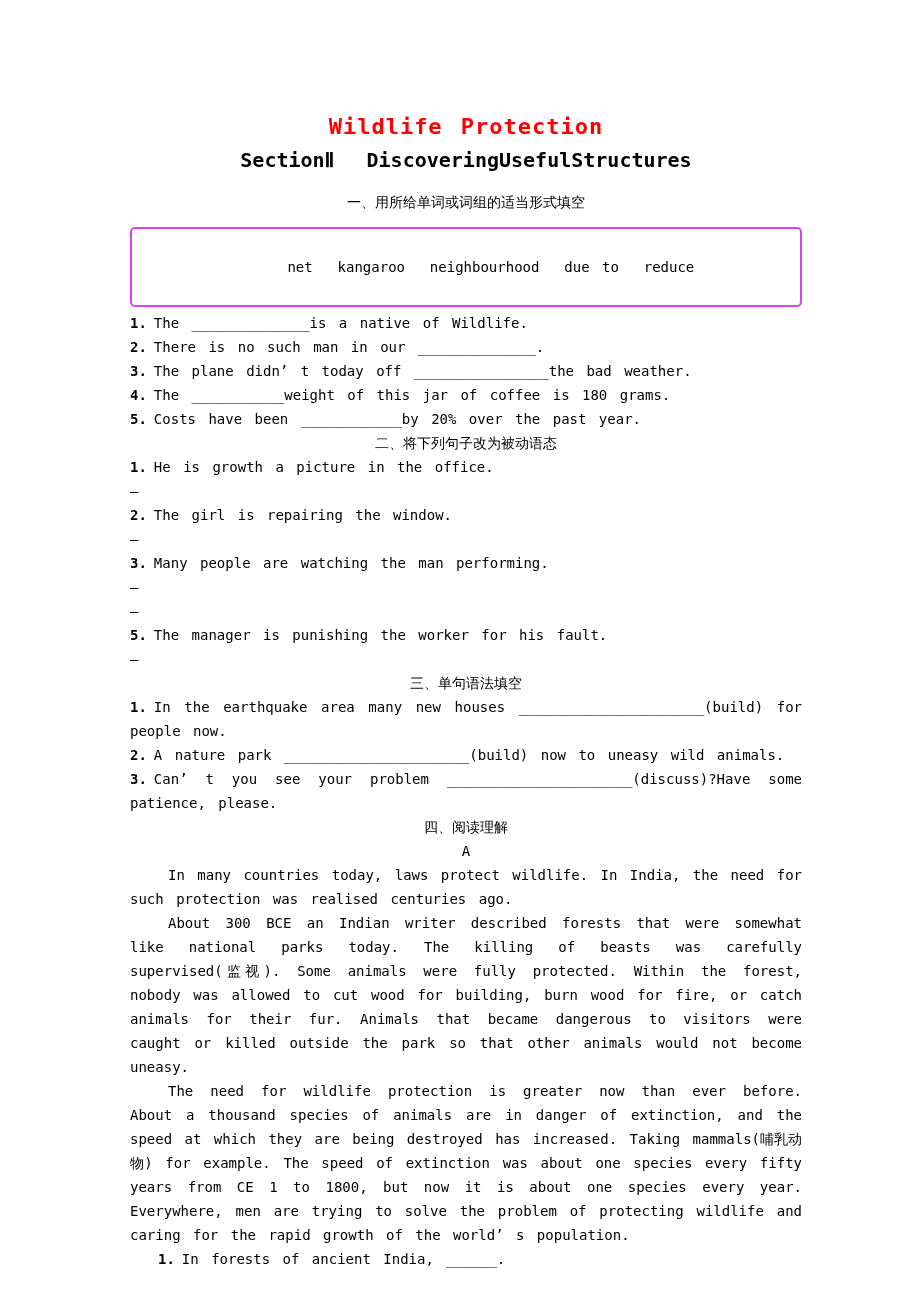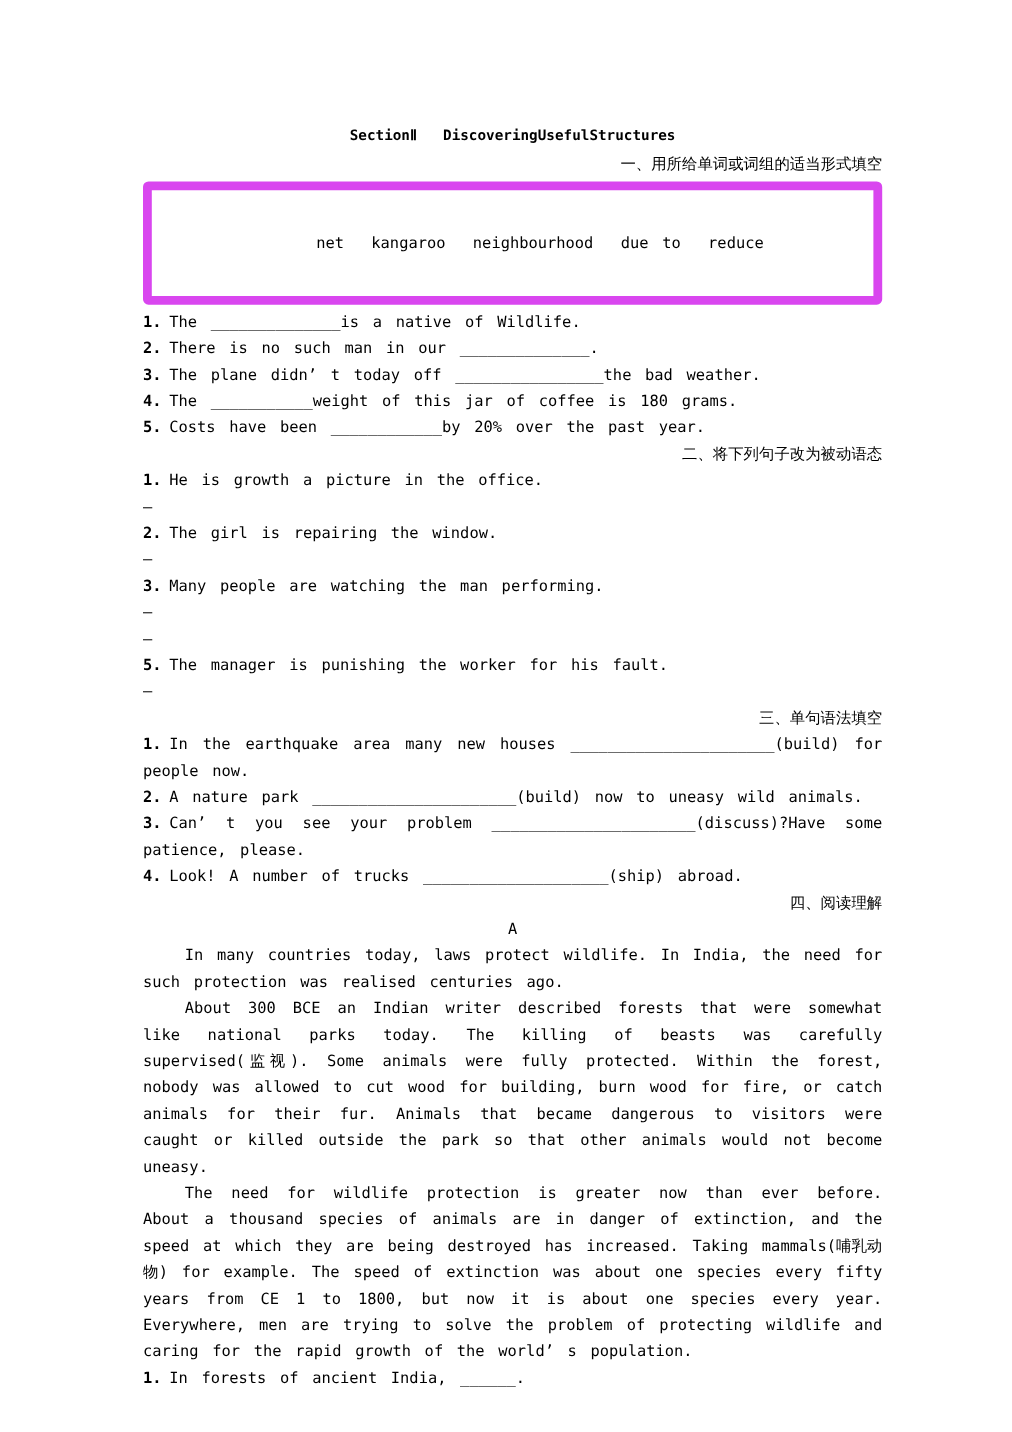--- a/index.html
+++ b/index.html
@@ -19,45 +19,46 @@
     margin: 0 0 6px 0;
     text-align: center;
     font-size: 22px;
     font-weight: bold;
     line-height: 30px;
     letter-spacing: 1px;
   }
   .subtitle {
     text-align: center;
     font-weight: bold;
-    font-size: 13px;
+    font-size: 20px;
     white-space: pre;
-    margin-bottom: 2px;
+    margin-bottom: 18px;
   }
   .line { text-align: justify; }
-  .heading { text-align: right; }
+  .heading { text-align: center; }
   .word-box {
-    border: 8px solid #d946ef;
+    border: 2px solid #d946ef;
     border-radius: 5px;
-    margin: 3px 0 4px 0;
-    padding: 12px 10px;
+    margin: 13px 0 4px 0;
+    padding: 2px 10px;
     text-align: center;
     white-space: pre;
   }
   .num { font-weight: bold; margin-right: 7px; }
   .dash-line { text-align: left; }
   .passage-label { text-align: center; }
   .para { text-align: justify; text-indent: 38px; }
-  .question { text-align: left; }
+  .question { text-align: left; margin-left: 28px; }
 </style>
 </head>
 <body>
 
 <div class="page">
 
+  <h1 class="title" id="doc-title" style="color: rgb(255, 0, 0);">Wildlife Protection</h1>
   <div class="subtitle">SectionⅡ  DiscoveringUsefulStructures</div>
 
   <div class="line heading">一、用所给单词或词组的适当形式填空</div>
   <div class="word-box">
     <span>net  kangaroo  neighbourhood  due to  reduce</span>
   </div>
 
   <div class="line item">
     <span class="num">1.</span><span>The ______________is a native of Wildlife.</span>
   </div>
@@ -98,23 +99,20 @@
 
   <div class="line item">
     <span class="num">1.</span><span>In the earthquake area many new houses ______________________(build) for people now.</span>
   </div>
   <div class="line item">
     <span class="num">2.</span><span>A nature park ______________________(build) now to uneasy wild animals.</span>
   </div>
   <div class="line item">
     <span class="num">3.</span><span>Can’ t you see your problem ______________________(discuss)?Have some patience, please.</span>
   </div>
-  <div class="line item">
-    <span class="num">4.</span><span>Look! A number of trucks ____________________(ship) abroad.</span>
-  </div>
 
   <div class="line heading">四、阅读理解</div>
   <div class="line passage-label">A</div>
 
   <div class="para">In many countries today, laws protect wildlife. In India, the need for such protection was realised centuries ago.</div>
   <div class="para">About 300 BCE an Indian writer described forests that were somewhat like national parks today. The killing of beasts was carefully supervised(监视). Some animals were fully protected. Within the forest, nobody was allowed to cut wood for building, burn wood for fire, or catch animals for their fur. Animals that became dangerous to visitors were caught or killed outside the park so that other animals would not become uneasy.</div>
   <div class="para">The need for wildlife protection is greater now than ever before. About a thousand species of animals are in danger of extinction, and the speed at which they are being destroyed has increased. Taking mammals(哺乳动物) for example. The speed of extinction was about one species every fifty years from CE 1 to 1800, but now it is about one species every year. Everywhere, men are trying to solve the problem of protecting wildlife and caring for the rapid growth of the world’ s population.</div>
 
   <div class="line question">
     <span class="num">1.</span><span>In forests of ancient India, ______.</span>

